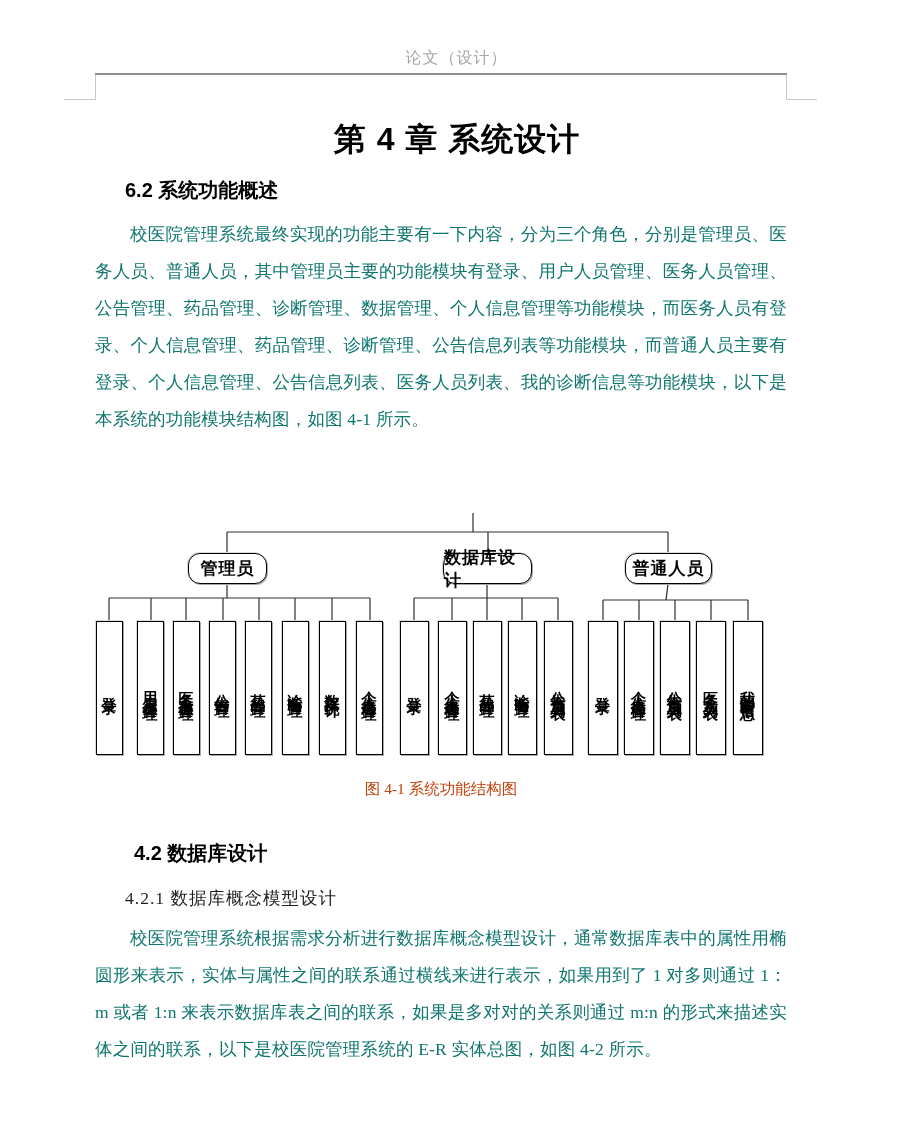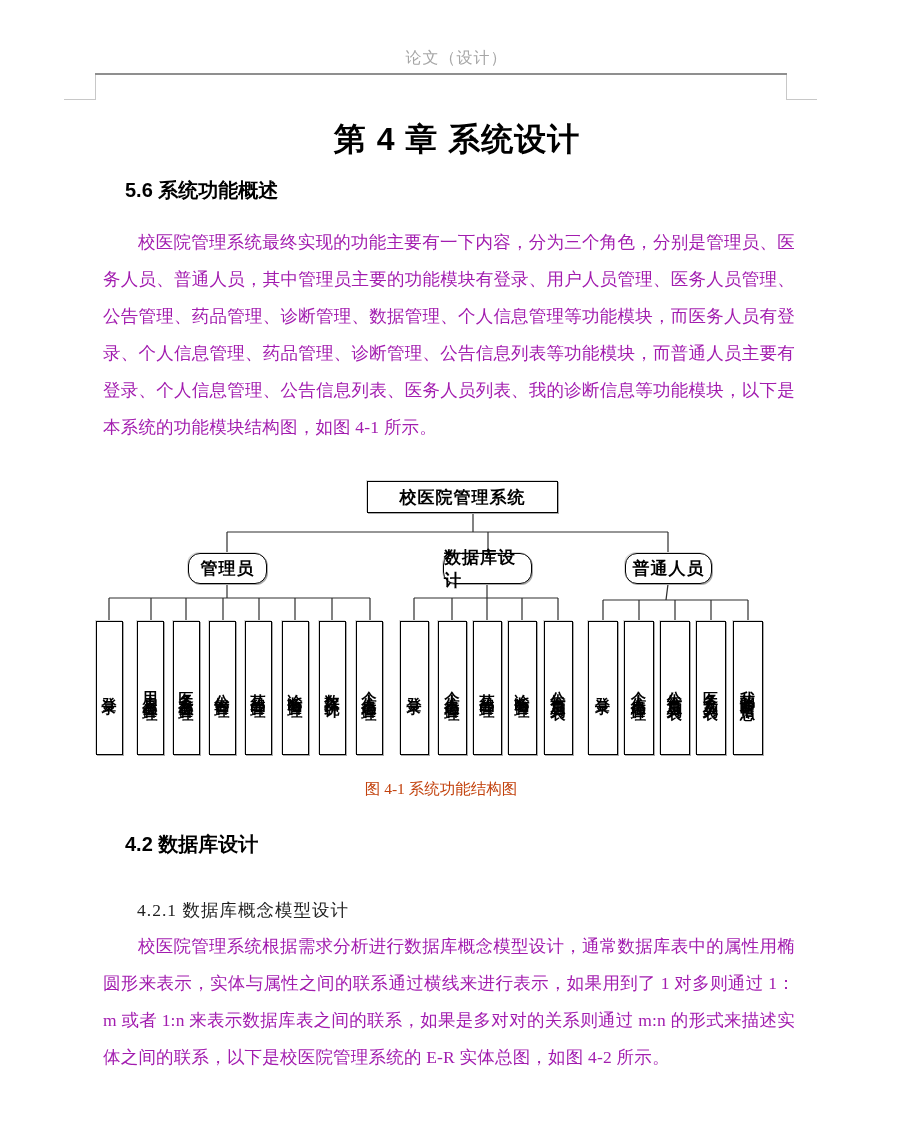--- a/index.html
+++ b/index.html
@@ -35,37 +35,37 @@
     font-family:"Liberation Sans", sans-serif;
     font-weight:bold;font-size:32px;color:#000;
     letter-spacing:1px;
   }
   .h-41{
     position:absolute;left:125px;top:177px;margin:0;
     font-family:"Liberation Sans", sans-serif;
     font-weight:bold;font-size:20px;color:#000;
   }
   .body-para{
-    position:absolute;left:95px;width:692px;margin:8px;
+    position:absolute;left:95px;width:692px;margin:0;
     font-size:17.5px;line-height:37px;
     text-align:justify;text-indent:2em;
-    color:#a21caf;letter-spacing:0.2px;
+    color:#0f766e;letter-spacing:0.2px;
   }
   .para-1{top:216px;}
   .fig-caption{
     position:absolute;left:95px;top:779px;width:692px;margin:0;
     text-align:center;font-size:15.5px;color:#c2410c;
   }
   .h-42{
-    position:absolute;left:125px;top:831px;margin:0;
+    position:absolute;left:125px;top:831px;margin:9px;
     font-family:"Liberation Sans", sans-serif;
     font-weight:bold;font-size:20px;color:#000;
   }
   .h-421{
-    position:absolute;left:125px;top:886px;margin:12px;
+    position:absolute;left:125px;top:886px;margin:0;
     font-weight:normal;font-size:17.5px;color:#1f1f1f;
     font-family:"Liberation Serif", serif;
     letter-spacing:1px;
   }
   .para-2{top:920px;}
   
   .connector-svg{position:absolute;left:0;top:0;width:913px;height:1129px;}
   .connector-svg line{stroke:#2e2e2e;stroke-width:1.2;}
   .tbox{
     position:absolute;
@@ -95,21 +95,21 @@
 <div class="page">
 
   <div class="header-label">论文（设计）</div>
   <div class="header-rule"></div>
   <div class="mark mark-l-v"></div>
   <div class="mark mark-l-h"></div>
   <div class="mark mark-r-v"></div>
   <div class="mark mark-r-h"></div>
 
   <h1 class="chapter-title">第 4 章 系统设计</h1>
-  <h2 class="h-41">5.6 系统功能概述</h2>
+  <h2 class="h-41">6.2 系统功能概述</h2>
   <p class="body-para para-1">校医院管理系统最终实现的功能主要有一下内容，分为三个角色，分别是管理员、医务人员、普通人员，其中管理员主要的功能模块有登录、用户人员管理、医务人员管理、公告管理、药品管理、诊断管理、数据管理、个人信息管理等功能模块，而医务人员有登录、个人信息管理、药品管理、诊断管理、公告信息列表等功能模块，而普通人员主要有登录、个人信息管理、公告信息列表、医务人员列表、我的诊断信息等功能模块，以下是本系统的功能模块结构图，如图 4-1 所示。</p>
 
   <svg class="connector-svg" viewBox="0 0 913 1129" xmlns="http://www.w3.org/2000/svg">
 
     <line x1="473" y1="513" x2="473" y2="532"></line>
     <line x1="227" y1="532" x2="668" y2="532"></line>
     <line x1="227" y1="532" x2="227" y2="553"></line>
     <line x1="488" y1="532" x2="488" y2="553"></line>
     <line x1="668" y1="532" x2="668" y2="553"></line>
 
@@ -134,21 +134,20 @@
 
     <line x1="668" y1="584" x2="666" y2="600"></line>
     <line x1="603" y1="600" x2="748" y2="600"></line>
     <line x1="603" y1="600" x2="603" y2="621"></line>
     <line x1="639" y1="600" x2="639" y2="621"></line>
     <line x1="675" y1="600" x2="675" y2="621"></line>
     <line x1="711" y1="600" x2="711" y2="621"></line>
     <line x1="748" y1="600" x2="748" y2="621"></line>
   </svg>
 
-  <div class="tbox tbox-root">校医院管理系统</div>
 
   <div class="tbox tbox-branch branch-0">管理员</div>
   <div class="tbox tbox-branch branch-1">数据库设计</div>
   <div class="tbox tbox-branch branch-2">普通人员</div>
 
   <div class="tbox tbox-leaf g1" style="left:96px">登录</div>
   <div class="tbox tbox-leaf g1" style="left:137px">用户人员管理</div>
   <div class="tbox tbox-leaf g1" style="left:173px">医务人员管理</div>
   <div class="tbox tbox-leaf g1" style="left:209px">公告管理</div>
   <div class="tbox tbox-leaf g1" style="left:245px">药品管理</div>

